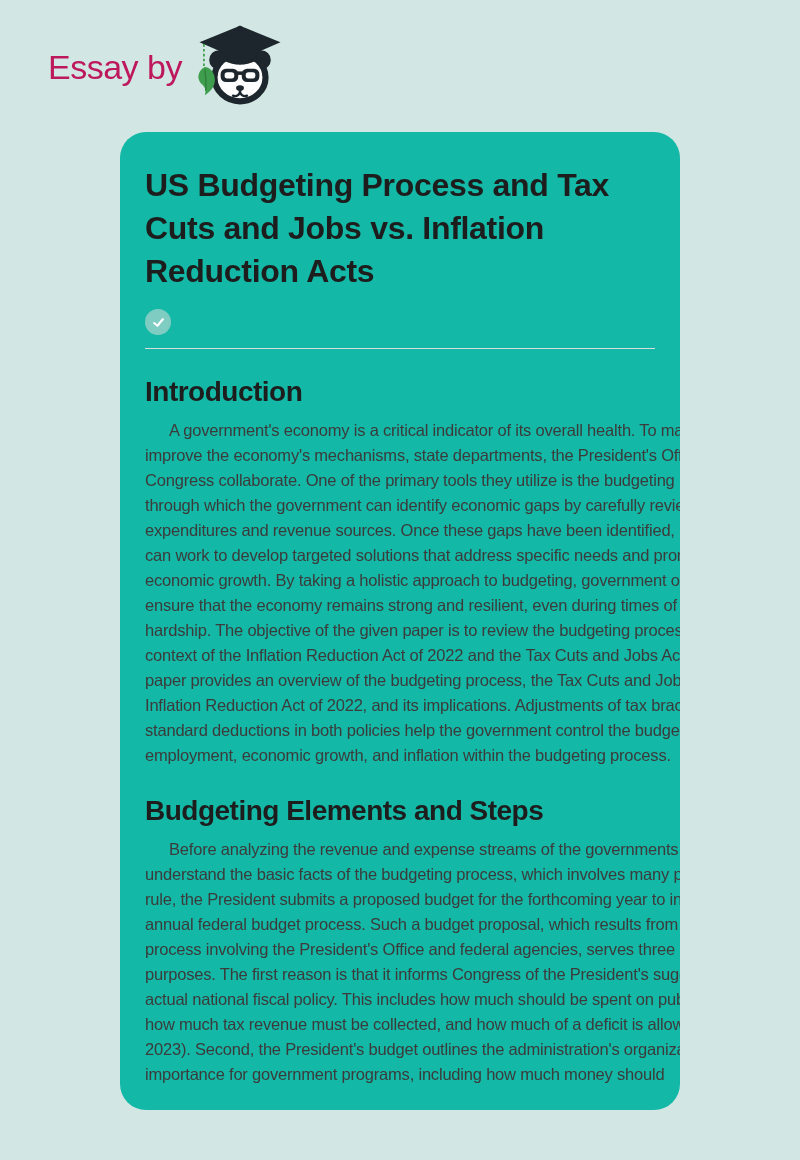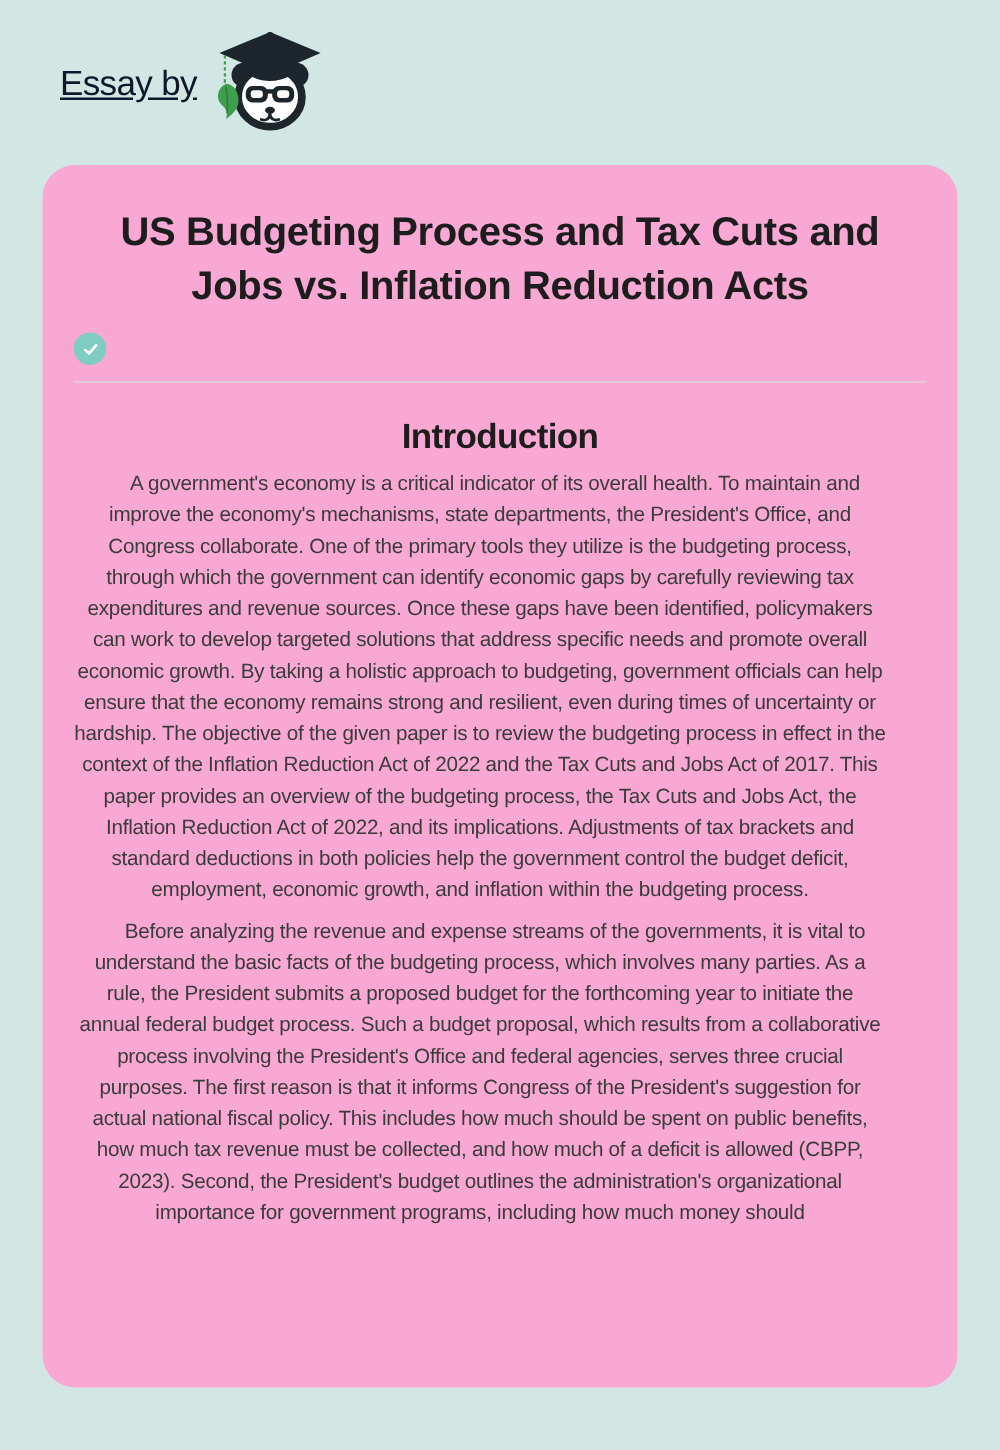--- a/index.html
+++ b/index.html
@@ -15,24 +15,23 @@
 
   
   .header {
     height: 112px;
     padding: 22px 0 0 48px;
     box-sizing: border-box;
     display: flex;
     align-items: center;
   }
   .essay-by {
-    font-size: 28px;
-    color: #0f172a;
+    font-size: 34px;
+    color: #be185d;
     letter-spacing: -0.5px;
-    text-decoration: underline;
   }
   .logo {
     display: inline-flex;
     margin: 0 10px 0 14px;
     width: 88px;
     height: 88px;
   }
   .brand {
     font-family: "Liberation Serif", "DejaVu Serif", serif;
     font-weight: bold;
@@ -41,29 +40,28 @@
     letter-spacing: -0.5px;
   }
   .brand sup {
     font-size: 18px;
     vertical-align: 14px;
     margin-left: 1px;
   }
 
   
   .card {
-    width: 732px;
+    width: 560px;
     height: 978px;
     margin: 20px auto 0;
-    background: #f9a8d4;
+    background: #14b8a6;
     border-radius: 26px;
     padding: 32px 25px 40px;
     box-sizing: border-box;
     overflow: hidden;
-    text-align: center;
   }
   .title {
     margin: 0 0 16px;
     font-size: 32px;
     line-height: 43px;
     font-weight: bold;
     color: #1d1d1d;
     letter-spacing: -0.3px;
   }
   .badge {
@@ -162,17 +160,18 @@
     </div>
 
     <hr class="divider">
 
     <section class="section">
       <h2>Introduction</h2>
       <p>A government's economy is a critical indicator of its overall health. To maintain and improve the economy's mechanisms, state departments, the President's Office, and Congress collaborate. One of the primary tools they utilize is the budgeting process, through which the government can identify economic gaps by carefully reviewing tax expenditures and revenue sources. Once these gaps have been identified, policymakers can work to develop targeted solutions that address specific needs and promote overall economic growth. By taking a holistic approach to budgeting, government officials can help ensure that the economy remains strong and resilient, even during times of uncertainty or hardship. The objective of the given paper is to review the budgeting process in effect in the context of the Inflation Reduction Act of 2022 and the Tax Cuts and Jobs Act of 2017. This paper provides an overview of the budgeting process, the Tax Cuts and Jobs Act, the Inflation Reduction Act of 2022, and its implications. Adjustments of tax brackets and standard deductions in both policies help the government control the budget deficit, employment, economic growth, and inflation within the budgeting process.</p>
     </section>
 
     <section class="section">
+      <h2>Budgeting Elements and Steps</h2>
       <p>Before analyzing the revenue and expense streams of the governments, it is vital to understand the basic facts of the budgeting process, which involves many parties. As a rule, the President submits a proposed budget for the forthcoming year to initiate the annual federal budget process. Such a budget proposal, which results from a collaborative process involving the President's Office and federal agencies, serves three crucial purposes. The first reason is that it informs Congress of the President's suggestion for actual national fiscal policy. This includes how much should be spent on public benefits, how much tax revenue must be collected, and how much of a deficit is allowed (CBPP, 2023). Second, the President's budget outlines the administration's organizational importance for government programs, including how much money should</p>
     </section>
 
   </main>
 </div>
 
 </body></html>

